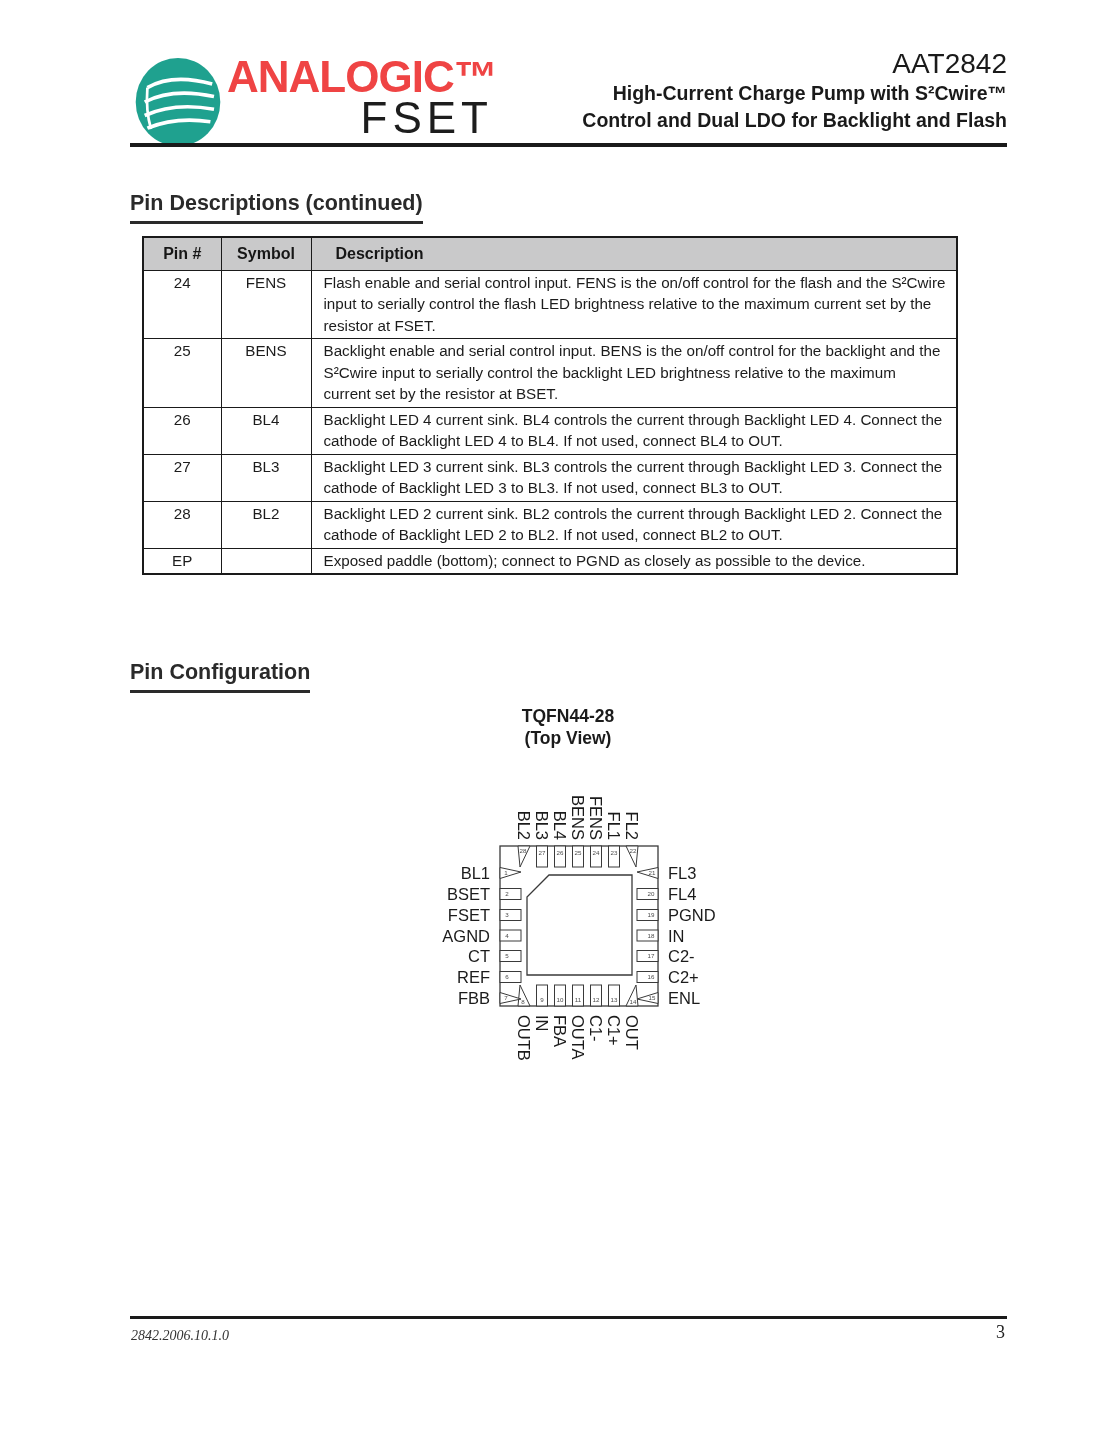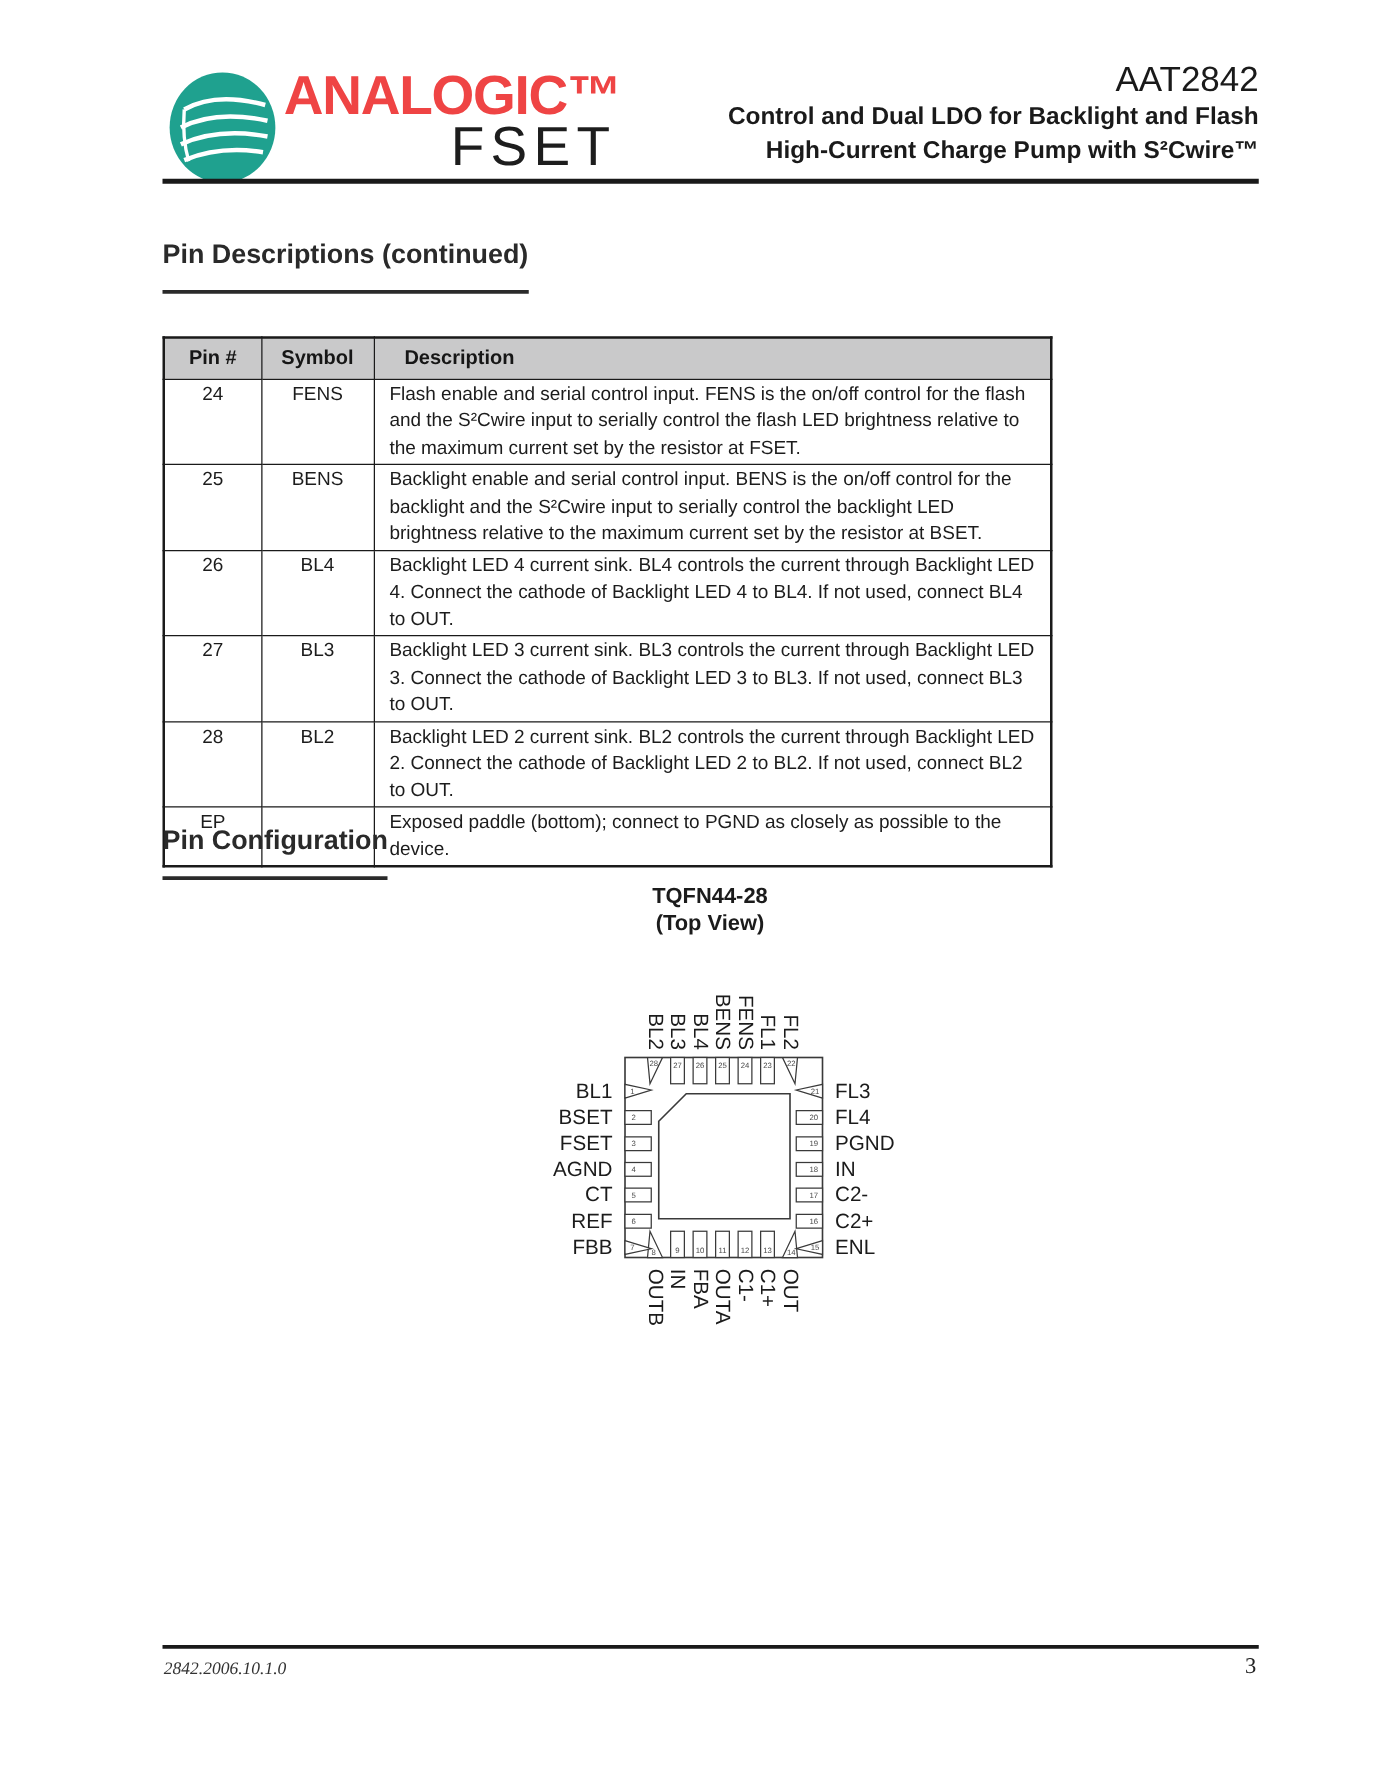--- a/index.html
+++ b/index.html
@@ -14,31 +14,30 @@
   .logo-line1 { font-size:44px; font-weight:700; letter-spacing:-1px; color:#ef4444; white-space:nowrap; }
   .logo-line2 { font-size:44px; font-weight:400; letter-spacing:5px; color:#1d1d1d; text-align:right; margin-top:-9px; }
   .title-block { position:absolute; right:98px; top:48px; text-align:right; color:#1a1a1a; }
   .part-number { font-size:28px; font-weight:400; line-height:32px; }
   .subtitle { font-size:19.5px; font-weight:700; line-height:27px; }
   .header-rule { position:absolute; left:130px; top:143px; width:877px; height:4px; background:#1a1a1a; }
 
   
   .section-title {
     position:absolute; left:130px; font-size:21.5px; font-weight:700; color:#2a2a2a;
-    border-bottom:3px solid #2a2a2a; padding-bottom:16px;
+    border-bottom:3px solid #2a2a2a; padding-bottom:5px;
   }
   #sec-pin-desc { top:191px; }
   #sec-pin-config { top:660px; }
 
   
   .pin-table {
-    position:absolute; left:130px; top:236px; width:712px;
+    position:absolute; left:142px; top:236px; width:816px;
     border-collapse:collapse; font-size:15.2px; color:#1c1c1c;
     border:2px solid #1a1a1a;
-    margin-top:33px;
   }
   .pin-table th, .pin-table td { border:1.5px solid #1a1a1a; }
   .pin-table th {
     background:#c9c9ca; font-size:16px; font-weight:700; height:33px; color:#161616;
   }
   .pin-table th.left { text-align:left; padding-left:24px; }
   .col-pin { width:78px; } .col-sym { width:90px; }
   .pin-table td { padding:1px 0; line-height:21.5px; vertical-align:top; }
   .pin-table td.c { text-align:center; padding-top:1px; }
   .pin-table td.desc { padding:1px 10px 2px 12px; }
@@ -72,22 +71,22 @@
     <path d="M 13 65 Q 46 50 90 58" fill="none" stroke="#ffffff" stroke-width="4"></path>
     <path d="M 16 79 Q 48 66 86 72" fill="none" stroke="#ffffff" stroke-width="4"></path>
     <path d="M 16 34 Q 14 60 20 80" fill="none" stroke="#ffffff" stroke-width="3"></path>
   </svg>
   <div class="logo-text">
     <div class="logo-line1">ANALOGIC™</div>
     <div class="logo-line2">FSET</div>
   </div>
   <div class="title-block">
     <div class="part-number">AAT2842</div>
+    <div class="subtitle">High-Current Charge Pump with S²Cwire™</div>
     <div class="subtitle">Control and Dual LDO for Backlight and Flash</div>
-    <div class="subtitle">High-Current Charge Pump with S²Cwire™</div>
   </div>
   <div class="header-rule"></div>
 
   <div class="section-title" id="sec-pin-desc">Pin Descriptions (continued)</div>
 
   <table class="pin-table">
     <tbody>
         <tr>
       <th class="col-pin">Pin #</th>
       <th class="col-sym">Symbol</th>

